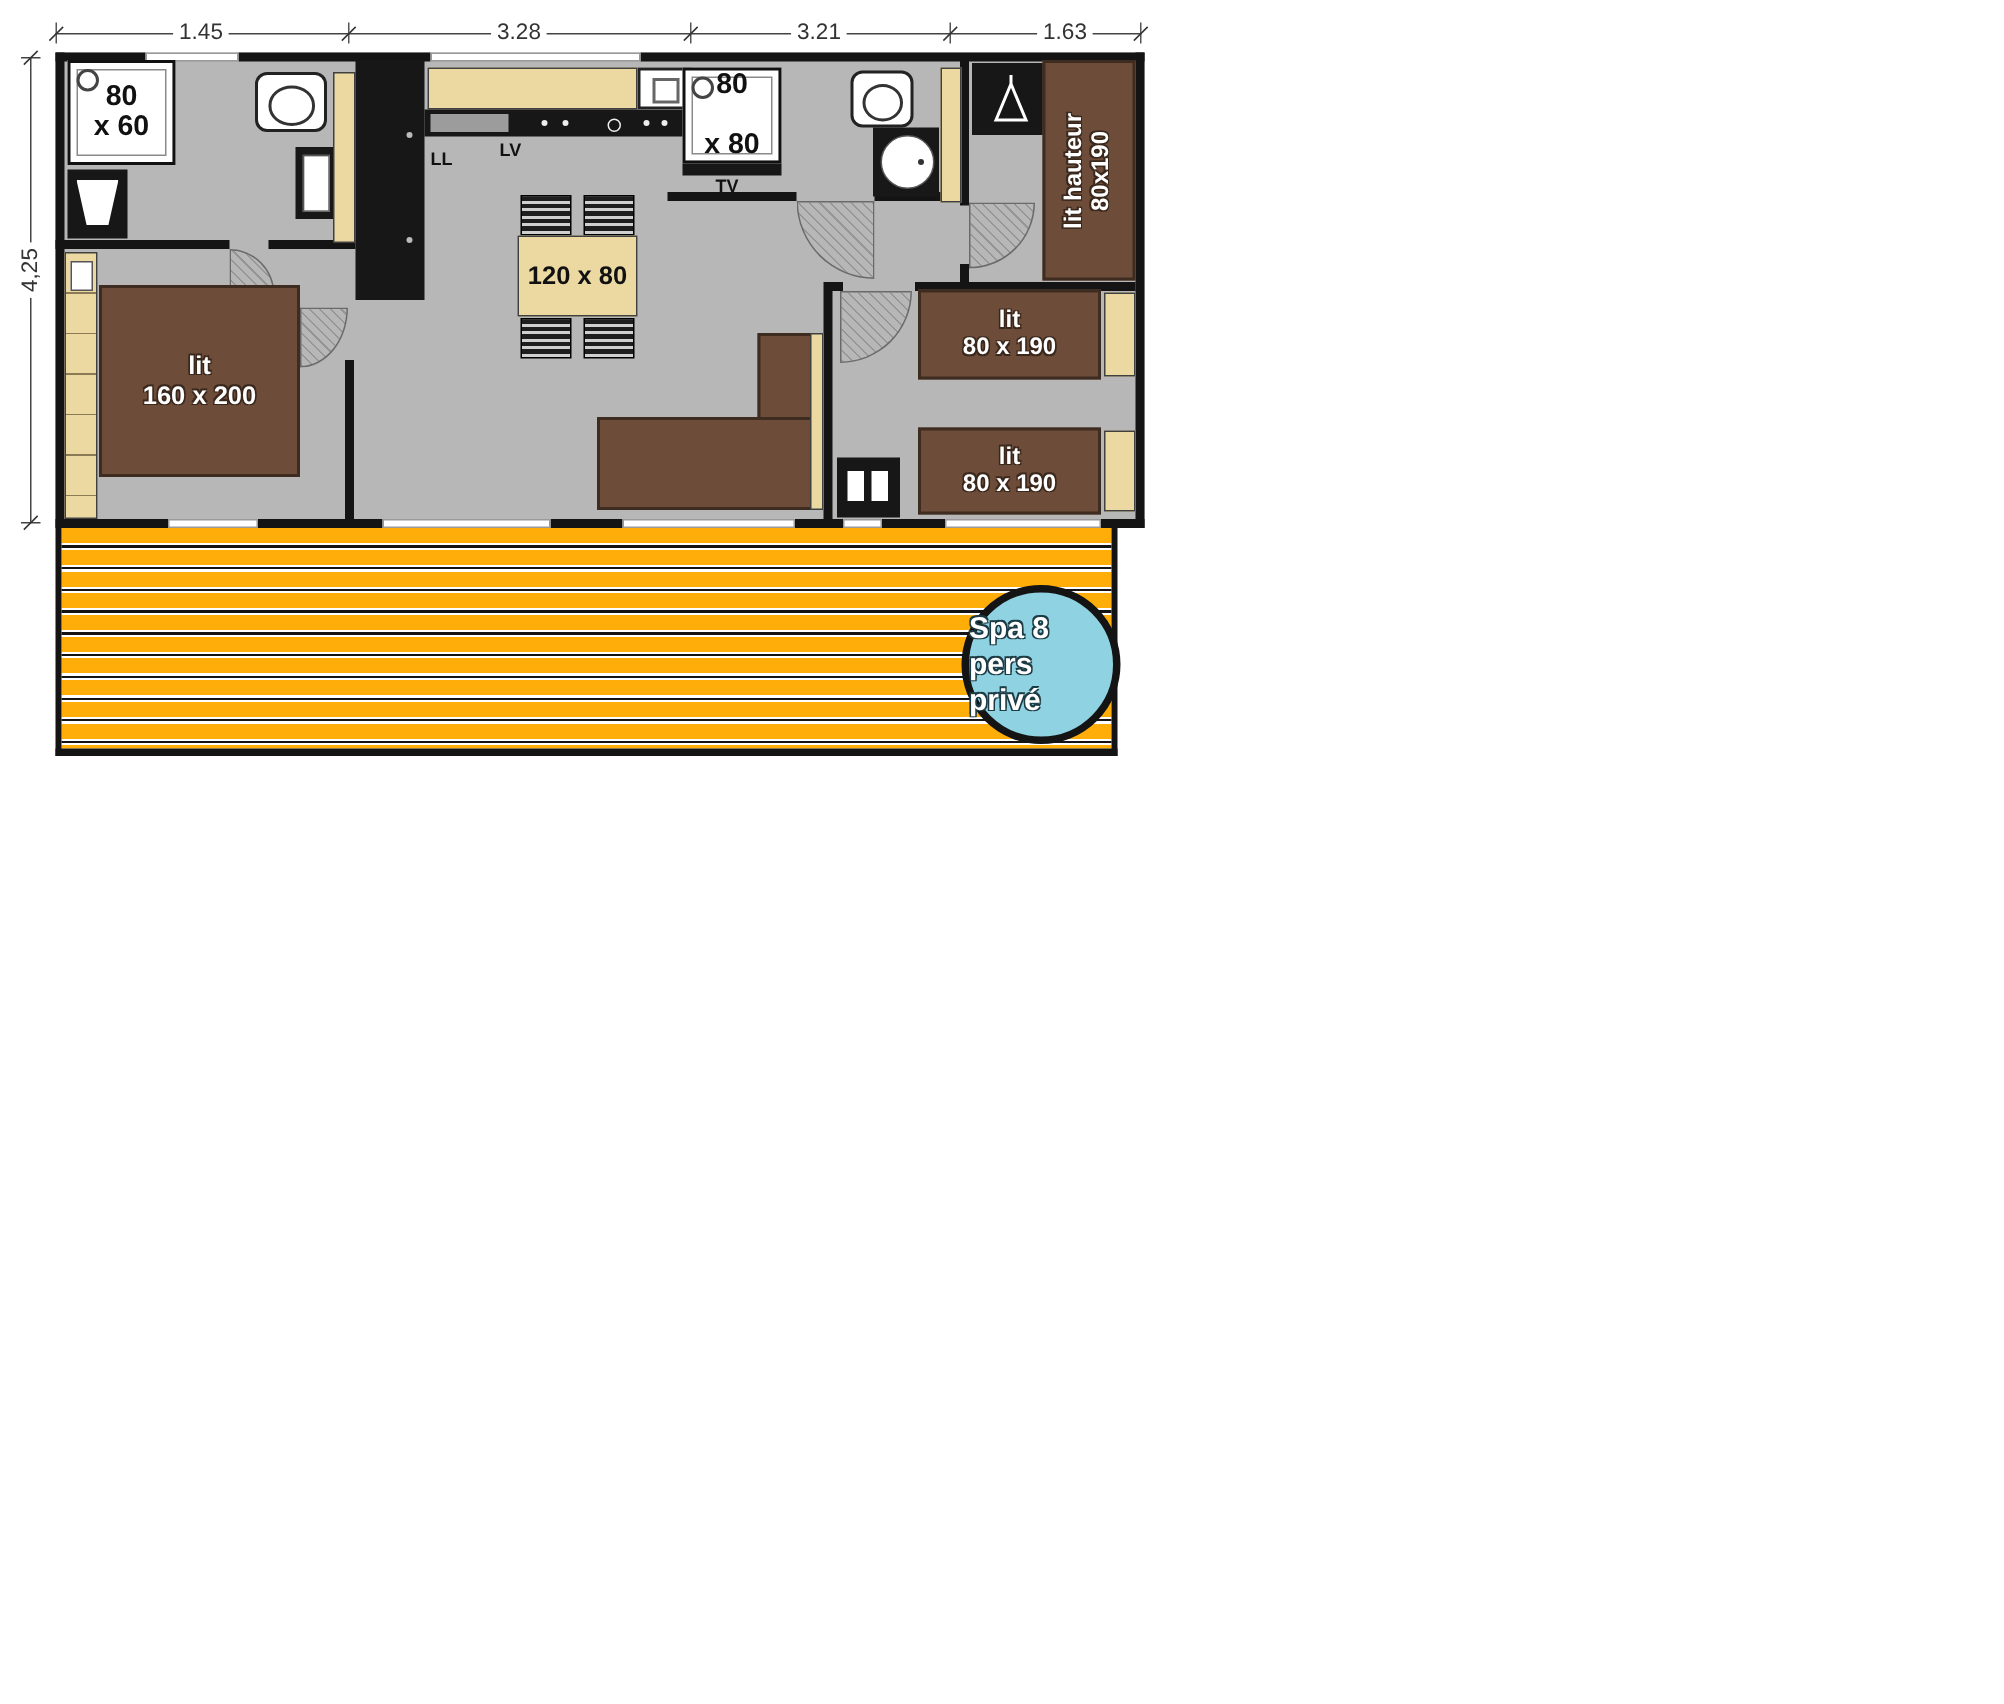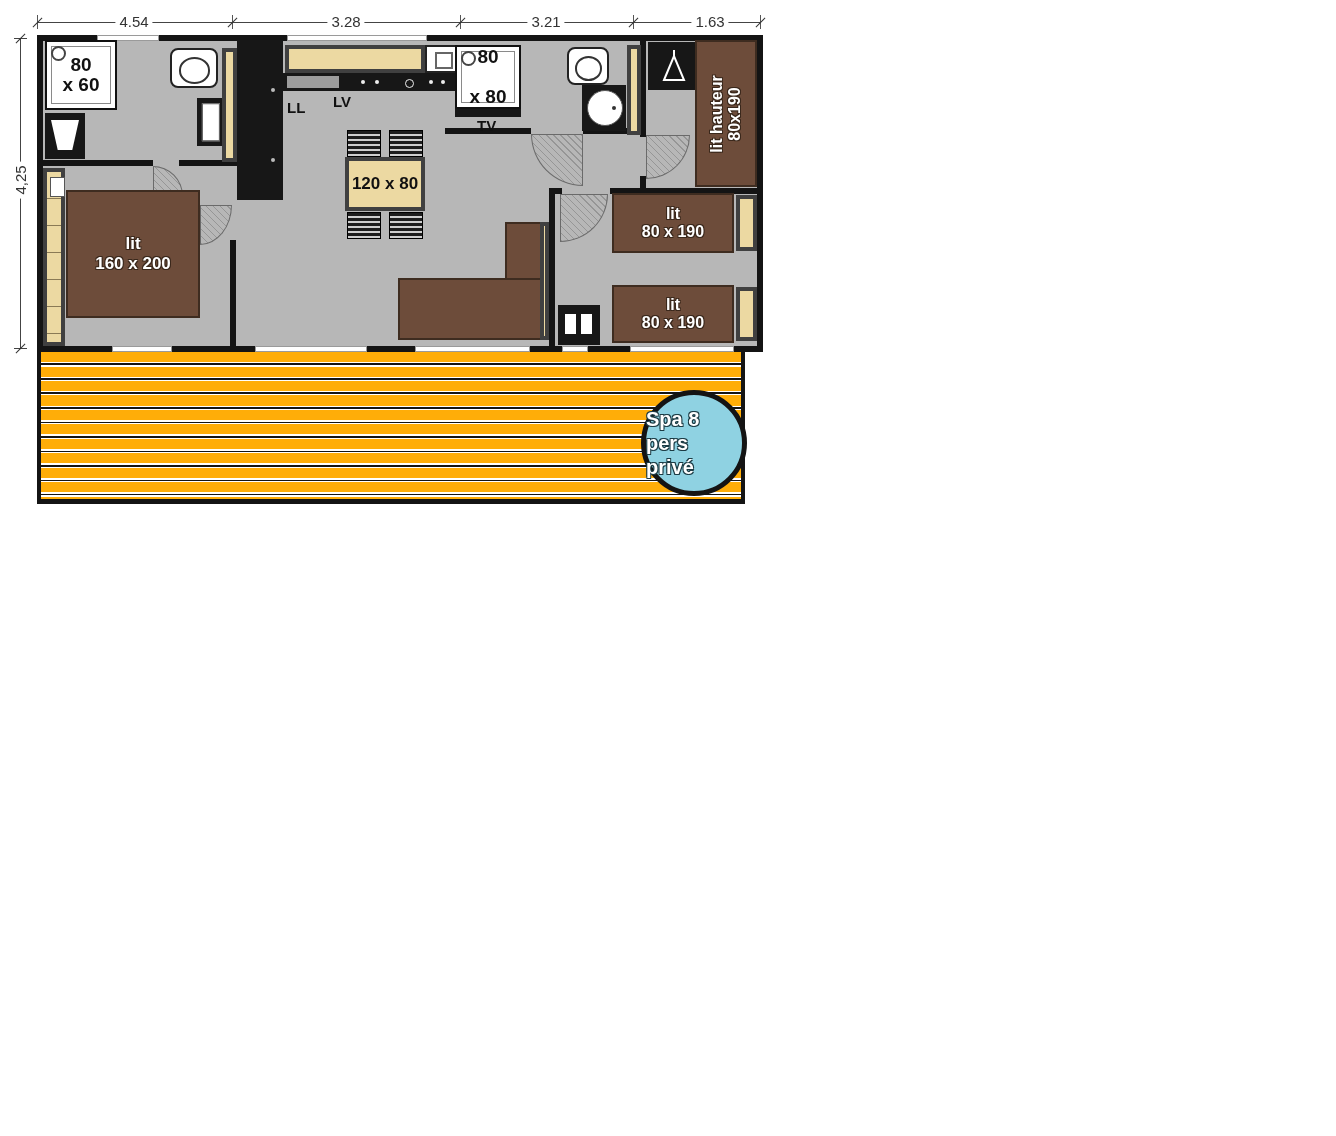--- a/index.html
+++ b/index.html
@@ -9,35 +9,35 @@
   
   .dline{background:#444;}
   .dim-label{position:absolute;transform:translateX(-50%);background:#fff;padding:0 4px;
              font-size:15px;color:#333;white-space:nowrap;}
   .tick{position:absolute;width:1px;height:14px;background:#555;}
   .slash{position:absolute;width:13px;height:1px;background:#333;transform:rotate(-45deg);}
   
   .plan{position:absolute;left:37px;top:35px;width:726px;height:317px;background:#b7b7b7;}
   .wall{position:absolute;background:#141414;}
   .window{position:absolute;background:#fff;box-shadow:inset 0 0 0 1px #9a9a9a;}
-  .beige{position:absolute;background:#ecd9a2;border:4px solid #404040;box-sizing:border-box;}
+  .beige{position:absolute;background:#ecd9a2;border:1px solid #404040;box-sizing:border-box;}
   .dark{position:absolute;background:#171717;}
   .shower{position:absolute;background:#fff;border:2px solid #111;box-sizing:border-box;
           box-shadow:inset 0 0 0 4px #fff, inset 0 0 0 5px #8a8a8a;
           display:flex;flex-direction:column;align-items:center;justify-content:center;
           font-size:19px;font-weight:600;color:#111;line-height:1.05;}
   .bed{position:absolute;background:#6d4c3a;border:2px solid #3e2c20;box-sizing:border-box;
        display:flex;flex-direction:column;align-items:center;justify-content:center;
        color:#fff;font-size:16px;font-weight:600;line-height:1.15;
        text-shadow:-1px -1px 0 #3a281c,1px -1px 0 #3a281c,-1px 1px 0 #3a281c,1px 1px 0 #3a281c;}
   .chair{position:absolute;background:repeating-linear-gradient(180deg,#1e1e1e 0 3px,#cfcfcf 3px 5px);
          border:1px solid #000;box-sizing:border-box;}
   .arc{position:absolute;border:1px solid #6a6a6a;box-sizing:border-box;
        background:repeating-linear-gradient(45deg,rgba(100,100,100,.4) 0 1px,transparent 1px 5px);}
-  .lbl{position:absolute;font-size:15px;font-weight:700;color:#111;white-space:nowrap;}
+  .lbl{position:absolute;font-size:12px;font-weight:700;color:#111;white-space:nowrap;}
   .toilet{position:absolute;background:#fff;border:2px solid #222;border-radius:8px;box-sizing:border-box;}
   .toilet .bowl{position:absolute;left:15%;top:20%;width:62%;height:62%;border:2px solid #333;
                 border-radius:50%;background:#fff;}
   .basin-frame{position:absolute;background:#181818;}
   .basin-rect{position:absolute;left:50%;top:50%;transform:translate(-50%,-50%);
               width:58%;height:74%;background:#fff;border:1px solid #555;}
   .dot{position:absolute;width:4px;height:4px;border-radius:50%;background:#333;}
   .head-icon{position:absolute;left:4px;top:4px;width:11px;height:11px;border:2px solid #444;
              border-radius:50%;background:#fff;}
   
@@ -64,21 +64,21 @@
     <div class="tick" style="left:37px;top:15px;"></div>
     <div class="tick" style="left:232px;top:15px;"></div>
     <div class="tick" style="left:460px;top:15px;"></div>
     <div class="tick" style="left:633px;top:15px;"></div>
     <div class="tick" style="left:760px;top:15px;"></div>
     <div class="slash" style="left:31px;top:22px;"></div>
     <div class="slash" style="left:226px;top:22px;"></div>
     <div class="slash" style="left:454px;top:22px;"></div>
     <div class="slash" style="left:627px;top:22px;"></div>
     <div class="slash" style="left:754px;top:22px;"></div>
-    <span class="dim-label" style="left:134px;top:13px;">4.54</span>
+    <span class="dim-label" style="left:134px;top:13px;">1.45</span>
     <span class="dim-label" style="left:346px;top:13px;">3.28</span>
     <span class="dim-label" style="left:546px;top:13px;">3.21</span>
     <span class="dim-label" style="left:710px;top:13px;">1.63</span>
   </div>
 
   <div>
     <div class="abs dline" style="left:20px;top:38px;width:1px;height:310px;"></div>
     <div class="abs dline" style="left:14px;top:38px;width:13px;height:1px;"></div>
     <div class="abs dline" style="left:14px;top:348px;width:13px;height:1px;"></div>
     <div class="slash" style="left:14px;top:38px;"></div>

